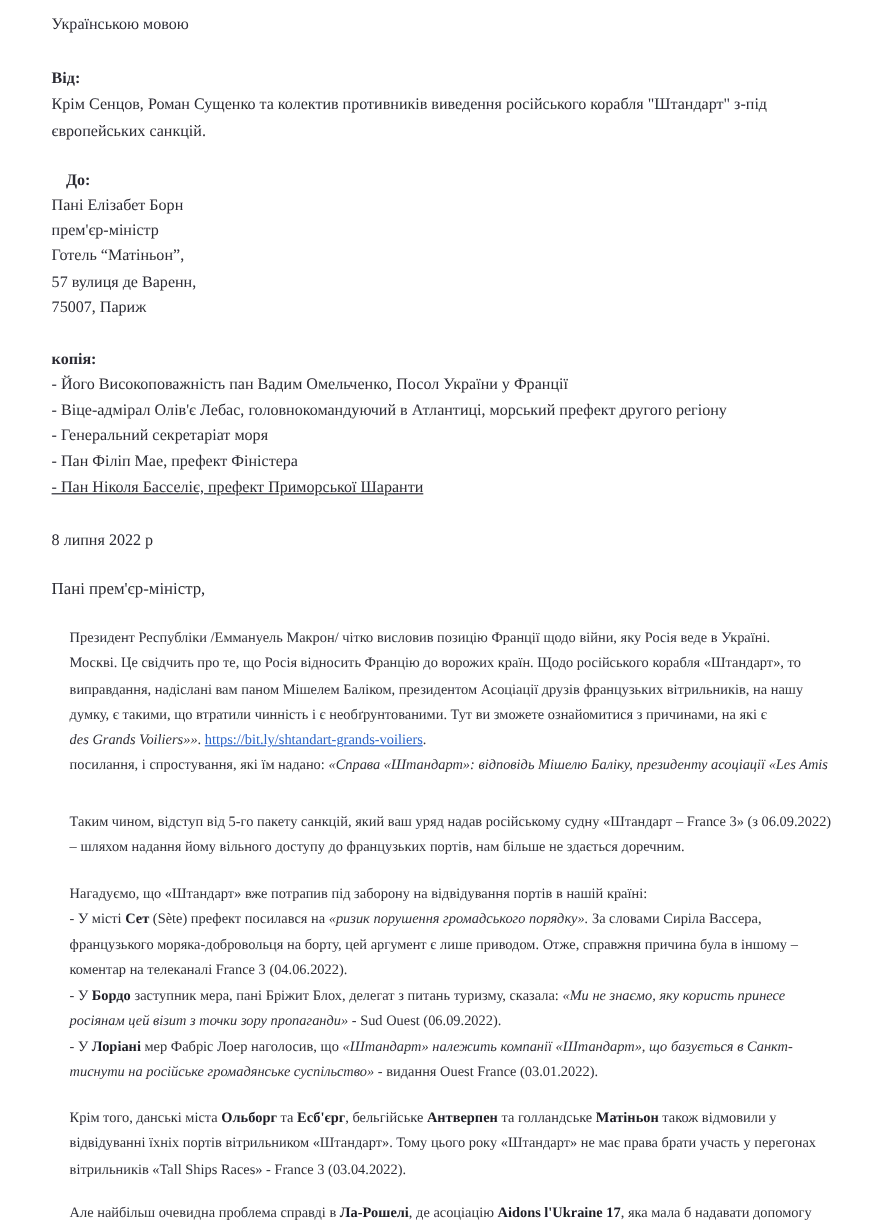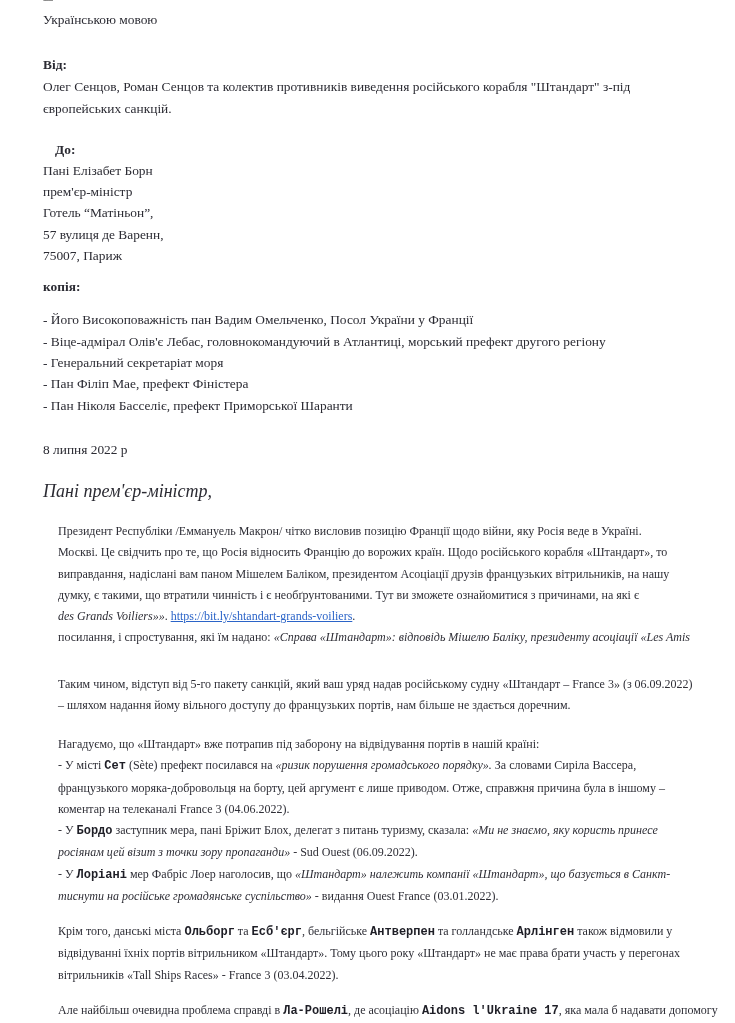--- a/index.html
+++ b/index.html
@@ -30,61 +30,61 @@
       color: #777;
       letter-spacing: -1px;
     }
     .line {
       position: absolute;
       left: 0;
       white-space: nowrap;
       line-height: 21px;
     }
     .bold { font-weight: bold; }
-    .small { font-size: 18px; font-style: italic; }
+    .small { font-size: 14px; }
     a.link {
       color: #2b64c8;
       text-decoration: underline;
     }
     .para {
       position: absolute;
       left: 15px;
       width: 690px;
       line-height: 21.3px;
       font-size: 12px;
       color: #2e2e36;
     }
-    .para b { font-weight: bold; color: #1e1e26; font-family: Liberation Mono, monospace; }
+    .para b { font-weight: bold; color: #1e1e26; }
     .para i { font-style: italic; }
   </style>
 </head>
 <body>
 
 <div class="page">
 
   <span class="dashes">----</span>
   <div class="line" style="top:9px;">Українською мовою</div>
 
   <div class="line bold" style="top:54px;">Від:</div>
-  <div class="line" style="top:76px;">Олег Сенцов, Роман Сенцов та колектив противників виведення російського корабля "Штандарт" з-під</div>
+  <div class="line" style="top:76px;">Крім Сенцов, Роман Сущенко та колектив противників виведення російського корабля "Штандарт" з-під</div>
   <div class="line" style="top:98px;">європейських санкцій.</div>
 
   <div class="line bold" style="top:139px;margin-left:12px;">До:</div>
   <div class="line" style="top:160px;">Пані Елізабет Борн</div>
   <div class="line" style="top:181px;">прем'єр-міністр</div>
   <div class="line" style="top:202px;">Готель “Матіньон”,</div>
   <div class="line" style="top:224px;text-align:center;">57 вулиця де Варенн,</div>
   <div class="line" style="top:245px;">75007, Париж</div>
 
-  <div class="line bold" style="top:276px;">копія:</div>
+  <div class="line bold" style="top:288px;">копія:</div>
   <div class="line" style="top:309px;">- Його Високоповажність пан Вадим Омельченко, Посол України у Франції</div>
   <div class="line" style="top:331px;">- Віце-адмірал  Олів'є Лебас, головнокомандуючий в Атлантиці, морський префект другого регіону</div>
   <div class="line" style="top:352px;">- Генеральний секретаріат моря</div>
   <div class="line" style="top:373px;">- Пан Філіп Мае, префект Фіністера</div>
-  <div class="line" style="top:395px;">- Пан Ніколя Басселіє, префект Приморської Шаранти</div>
+  <div class="line" style="top:395px;text-decoration:underline;">- Пан Ніколя Басселіє, префект Приморської Шаранти</div>
 
   <div class="line" style="top:439px;">8 липня 2022 р</div>
 
   <div class="line small" style="top:481px;">Пані прем'єр-міністр,</div>
 
   <div class="para" style="top:521px;">
     <div>Президент Республіки /Еммануель Макрон/ чітко висловив позицію Франції щодо війни, яку Росія веде в Україні.</div>
     <div>Москві. Це свідчить про те, що Росія відносить Францію до ворожих країн. Щодо російського корабля «Штандарт», то</div>
     <div>виправдання, надіслані вам паном Мішелем Баліком, президентом Асоціації друзів французьких вітрильників, на нашу</div>
     <div>думку, є такими, що втратили чинність і є необґрунтованими. Тут ви зможете ознайомитися з причинами, на які є</div>
@@ -117,21 +117,21 @@
     <div>
       <span>- У </span><b>Лоріані</b><span> мер Фабріс Лоер наголосив, що </span><i>«Штандарт» належить компанії «Штандарт», що базується в Санкт-</i>
     </div>
     <div>
       <i>тиснути на російське громадянське суспільство»</i><span> - видання Ouest France (03.01.2022).</span>
     </div>
   </div>
 
   <div class="para" style="top:921px;">
     <div>
-      <span>Крім того, данські міста </span><b>Ольборг</b><span> та </span><b>Есб'єрг</b><span>, бельгійське </span><b>Антверпен</b><span> та голландське </span><b>Арлінген</b><span> також відмовили у</span>
+      <span>Крім того, данські міста </span><b>Ольборг</b><span> та </span><b>Есб'єрг</b><span>, бельгійське </span><b>Антверпен</b><span> та голландське </span><b>Матіньон</b><span> також відмовили у</span>
     </div>
     <div>відвідуванні їхніх портів вітрильником «Штандарт». Тому цього року «Штандарт» не має права брати участь у перегонах</div>
     <div>вітрильників «Tall Ships Races» - France 3 (03.04.2022).</div>
   </div>
 
   <div class="para" style="top:1000px;">
     <div>
       <span>Але найбільш очевидна проблема справді в </span><b>Ла-Рошелі</b><span>, де асоціацію </span><b>Aidons l'Ukraine 17</b><span>, яка мала б надавати допомогу</span>
     </div>
   </div>

